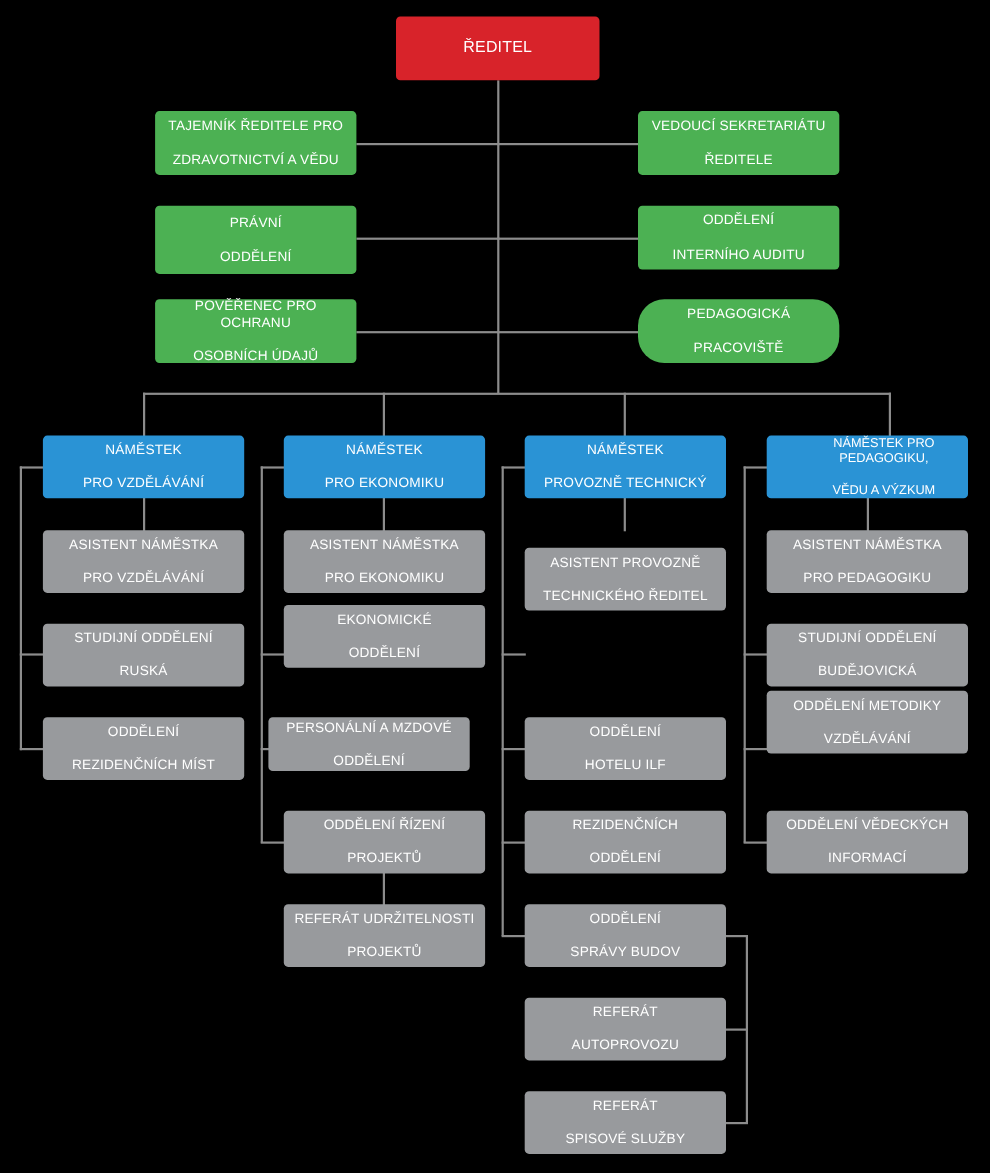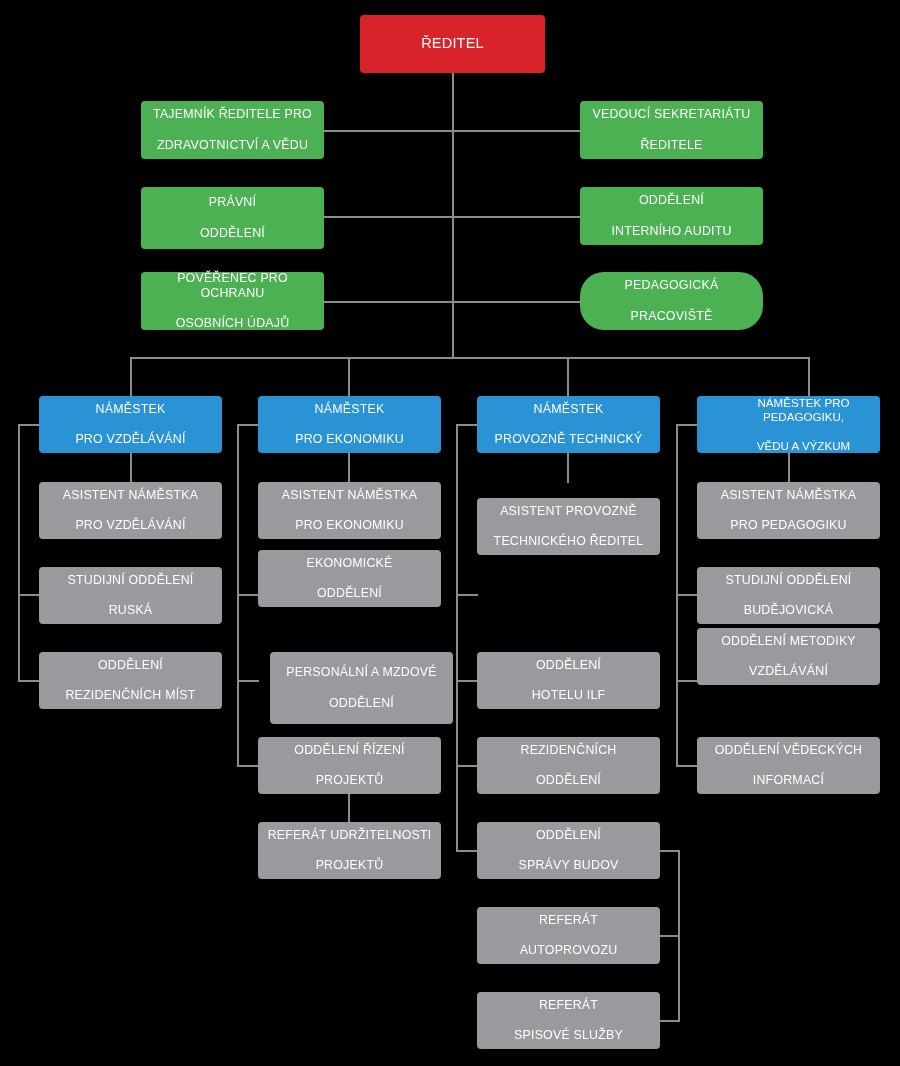--- a/index.html
+++ b/index.html
@@ -187,21 +187,21 @@
       <span>ASISTENT NÁMĚSTKA</span><br>
       <span>PRO EKONOMIKU</span>
     </span>
   </div>
   <div class="node n-unit" style="left:258px; top:550px; width:183px; height:57px;">
     <span>
       <span>EKONOMICKÉ</span><br>
       <span>ODDĚLENÍ</span>
     </span>
   </div>
-  <div class="node n-unit" style="left:270px; top:652px; width:183px; height:72px;">
+  <div class="node n-unit" style="left:244px; top:652px; width:183px; height:49px;">
     <span>
       <span>PERSONÁLNÍ A MZDOVÉ</span><br>
       <span>ODDĚLENÍ</span>
     </span>
   </div>
   <div class="node n-unit" style="left:258px; top:737px; width:183px; height:57px;">
     <span>
       <span>ODDĚLENÍ ŘÍZENÍ</span><br>
       <span>PROJEKTŮ</span>
     </span>

